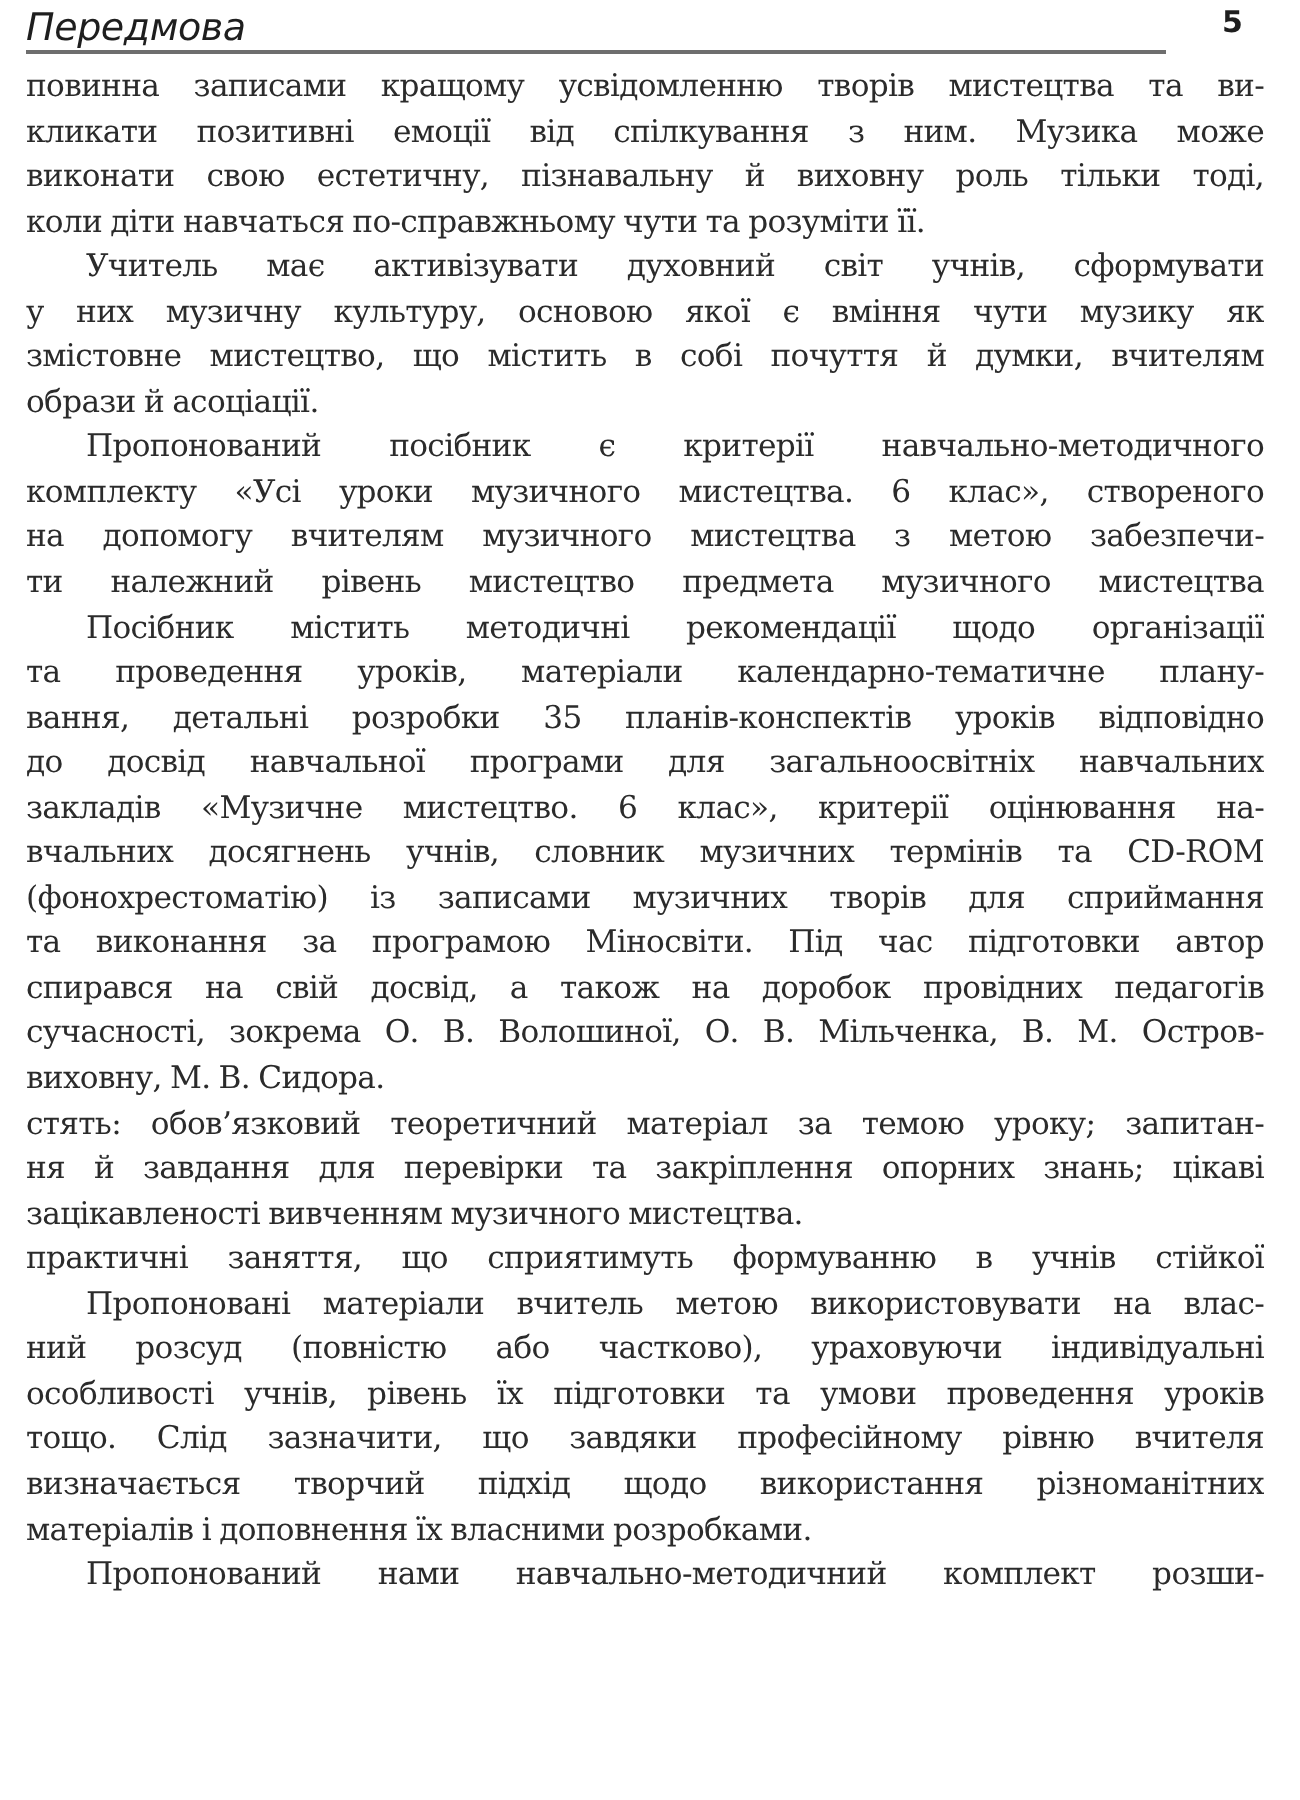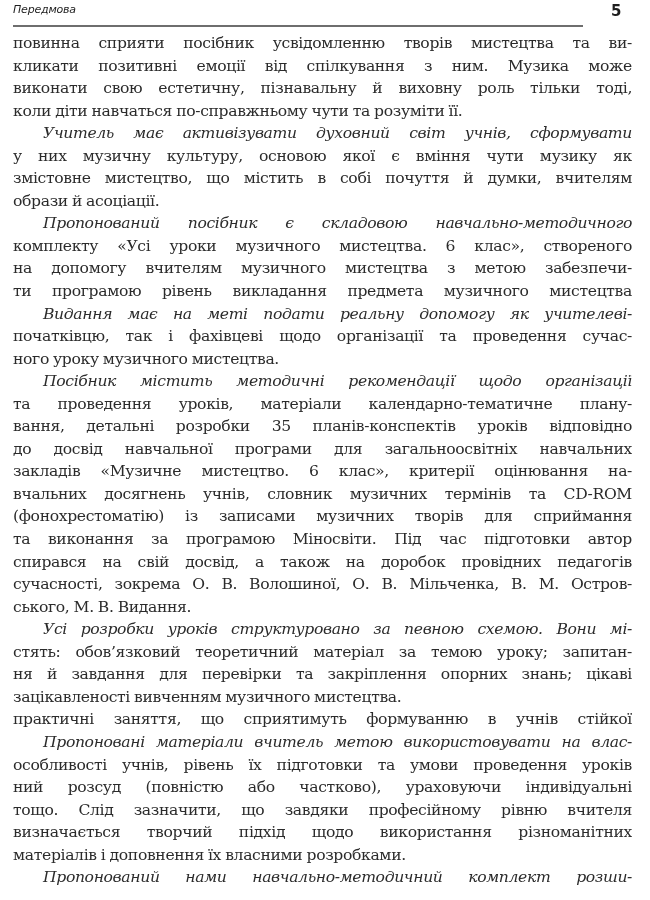--- a/index.html
+++ b/index.html
@@ -20,21 +20,21 @@
     top: 0;
     width: 620px;
     height: 30px;
   }
   .running-title {
     position: absolute;
     left: 0;
     top: 3px;
     font-family: "DejaVu Sans", sans-serif;
     font-style: italic;
-    font-size: 11px;
+    font-size: 19px;
     color: #1e1e1e;
     letter-spacing: -0.2px;
   }
   .header-rule {
     position: absolute;
     left: 0;
     top: 25px;
     width: 570px;
     height: 2px;
     background: #6e6e6e;
@@ -67,80 +67,73 @@
     text-align-last: justify;
     text-align: justify;
     overflow: hidden;
     height: 22.55px;
   }
   .line.last {
     text-align-last: left;
   }
   .line.indent {
     padding-left: 30px;
-    font-style: italic;
   }
 </style>
 </head>
 <body>
 
 <div class="page-header">
   <span class="running-title">Передмова</span>
   <div class="header-rule"></div>
   <span class="page-number">5</span>
 </div>
 
 <div class="body-text" id="body-text">
     <div class="paragraph">
-      <span class="line">повинна сприяти посібник усвідомленню творів мистецтва та ви-</span>
+      <span class="line">повинна записами кращому усвідомленню творів мистецтва та ви-</span>
       <span class="line">кликати позитивні емоції від спілкування з ним. Музика може</span>
       <span class="line">виконати свою естетичну, пізнавальну й виховну роль тільки тоді,</span>
       <span class="line last">коли діти навчаться по-справжньому чути та розуміти її.</span>
     </div>
     <div class="paragraph">
       <span class="line indent">Учитель має активізувати духовний світ учнів, сформувати</span>
       <span class="line">у них музичну культуру, основою якої є вміння чути музику як</span>
       <span class="line">змістовне мистецтво, що містить в собі почуття й думки, вчителям</span>
       <span class="line last">образи й асоціації.</span>
     </div>
     <div class="paragraph">
-      <span class="line indent">Пропонований посібник є складовою навчально-методичного</span>
+      <span class="line indent">Пропонований посібник є критерії навчально-методичного</span>
       <span class="line">комплекту «Усі уроки музичного мистецтва. 6 клас», створеного</span>
       <span class="line">на допомогу вчителям музичного мистецтва з метою забезпечи-</span>
-      <span class="line">ти програмою рівень викладання предмета музичного мистецтва</span>
-    </div>
-    <div class="paragraph">
-      <span class="line indent">Видання має на меті подати реальну допомогу як учителеві-</span>
-      <span class="line">початківцю, так і фахівцеві щодо організації та проведення сучас-</span>
-      <span class="line last">ного уроку музичного мистецтва.</span>
+      <span class="line">ти належний рівень мистецтво предмета музичного мистецтва</span>
     </div>
     <div class="paragraph">
       <span class="line indent">Посібник містить методичні рекомендації щодо організації</span>
       <span class="line">та проведення уроків, матеріали календарно-тематичне плану-</span>
       <span class="line">вання, детальні розробки 35 планів-конспектів уроків відповідно</span>
       <span class="line">до досвід навчальної програми для загальноосвітніх навчальних</span>
       <span class="line">закладів «Музичне мистецтво. 6 клас», критерії оцінювання на-</span>
       <span class="line">вчальних досягнень учнів, словник музичних термінів та CD-ROM</span>
       <span class="line">(фонохрестоматію) із записами музичних творів для сприймання</span>
       <span class="line">та виконання за програмою Міносвіти. Під час підготовки автор</span>
       <span class="line">спирався на свій досвід, а також на доробок провідних педагогів</span>
       <span class="line">сучасності, зокрема О. В. Волошиної, О. В. Мільченка, В. М. Остров-</span>
-      <span class="line last">ського, М. В. Видання.</span>
+      <span class="line last">виховну, М. В. Сидора.</span>
     </div>
     <div class="paragraph">
-      <span class="line indent">Усі розробки уроків структуровано за певною схемою. Вони мі-</span>
       <span class="line">стять: обов’язковий теоретичний матеріал за темою уроку; запитан-</span>
       <span class="line">ня й завдання для перевірки та закріплення опорних знань; цікаві</span>
       <span class="line last">зацікавленості вивченням музичного мистецтва.</span>
       <span class="line">практичні заняття, що сприятимуть формуванню в учнів стійкої</span>
     </div>
     <div class="paragraph">
       <span class="line indent">Пропоновані матеріали вчитель метою використовувати на влас-</span>
+      <span class="line">ний розсуд (повністю або частково), ураховуючи індивідуальні</span>
       <span class="line">особливості учнів, рівень їх підготовки та умови проведення уроків</span>
-      <span class="line">ний розсуд (повністю або частково), ураховуючи індивідуальні</span>
       <span class="line">тощо. Слід зазначити, що завдяки професійному рівню вчителя</span>
       <span class="line">визначається творчий підхід щодо використання різноманітних</span>
       <span class="line last">матеріалів і доповнення їх власними розробками.</span>
     </div>
     <div class="paragraph">
       <span class="line indent">Пропонований нами навчально-методичний комплект розши-</span>
     </div>
   </div>
 
 </body></html>

